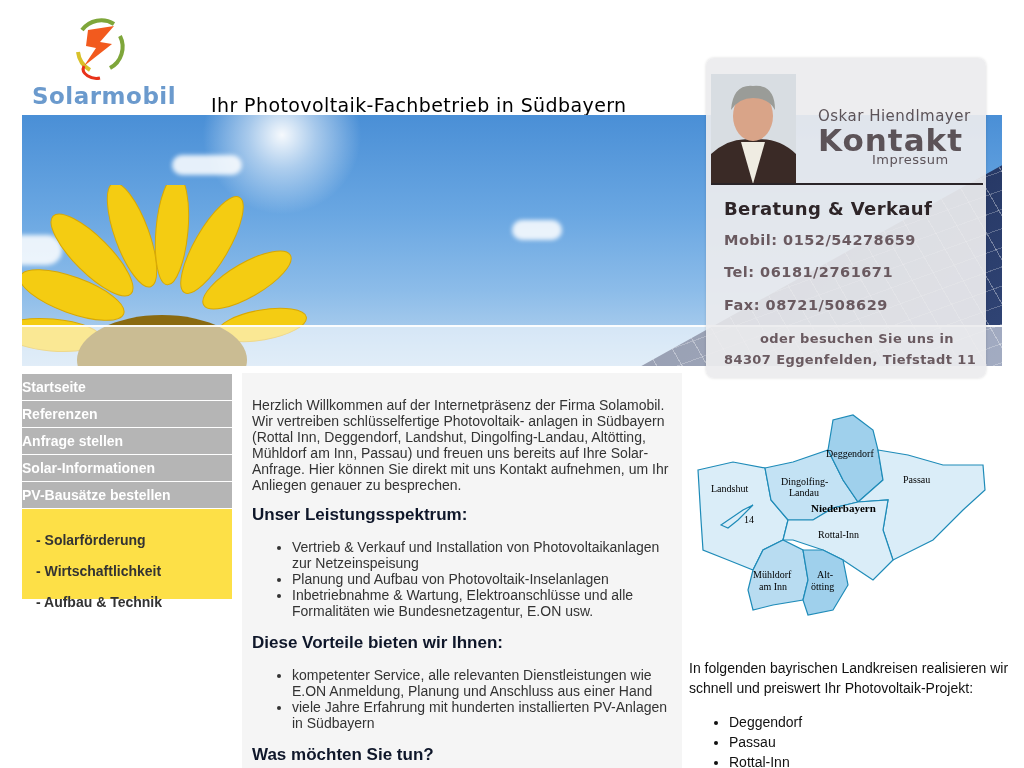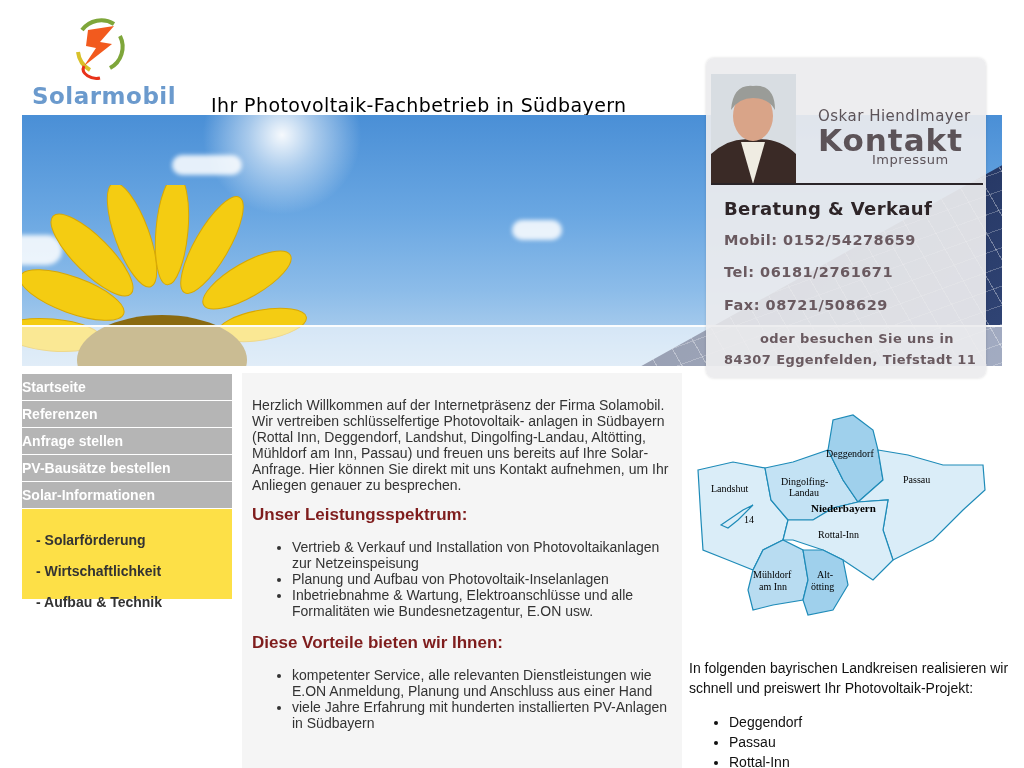--- a/index.html
+++ b/index.html
@@ -39,21 +39,21 @@
 
   
   .sidebar { position: absolute; left: 22px; top: 374px; width: 210px; }
   .nav-item { display: block; height: 26px; line-height: 26px; margin-bottom: 1px; background: #b5b5b5; color: #ffffff; font-size: 14px; font-weight: bold; cursor: pointer; }
   .subnav { background: #fde047; padding: 16px 0 2px 0; height: 90px; }
   .sub-item { display: block; height: 31px; line-height: 31px; padding-left: 14px; font-size: 14px; font-weight: bold; color: #333; cursor: pointer; }
 
   
   .main { position: absolute; left: 242px; top: 373px; width: 440px; height: 395px; background: #f5f5f5; padding: 24px 10px 0 10px; font-size: 14px; line-height: 16px; color: #333; }
   .main p { margin-bottom: 14px; }
-  .main h2 { font-size: 17px; font-weight: bold; color: #7f1d1d; margin-bottom: 16px; }
+  .main h2 { font-size: 17px; font-weight: bold; color: #0f172a; margin-bottom: 16px; }
   .main ul { list-style: disc; padding-left: 40px; margin-bottom: 16px; }
   .main li { margin: 0; }
 
   
   .map { position: absolute; left: 693px; top: 410px; width: 295px; height: 210px; }
   .regions { position: absolute; left: 689px; top: 658px; width: 320px; font-size: 14px; line-height: 20px; color: #111; }
   .regions p { margin-bottom: 14px; }
   .regions ul { list-style: disc; padding-left: 40px; }
 </style>
 </head>
@@ -112,42 +112,43 @@
   <div class="line" style="top:206px;">Tel: 06181/2761671</div>
   <div class="line" style="top:239px;">Fax: 08721/508629</div>
   <div class="small" style="top:273px;margin-left:36px;">oder besuchen Sie uns in</div>
   <div class="small" style="top:294px;">84307 Eggenfelden, Tiefstadt 11</div>
 </div>
 
 <nav class="sidebar">
   <a class="nav-item">Startseite</a>
   <a class="nav-item">Referenzen</a>
   <a class="nav-item">Anfrage stellen</a>
+  <a class="nav-item">Solar-Informationen</a>
   <a class="nav-item">PV-Bausätze bestellen</a>
-  <a class="nav-item">Solar-Informationen</a>
   <div class="subnav">
     <a class="sub-item">- Solarförderung</a>
     <a class="sub-item">- Wirtschaftlichkeit</a>
     <a class="sub-item">- Aufbau &amp; Technik</a>
   </div>
 </nav>
 
 <div class="main">
   <p>Herzlich Willkommen auf der Internetpräsenz der Firma Solamobil. Wir vertreiben schlüsselfertige Photovoltaik- anlagen in Südbayern (Rottal Inn, Deggendorf, Landshut, Dingolfing-Landau, Altötting, Mühldorf am Inn, Passau) und freuen uns bereits auf Ihre Solar-Anfrage. Hier können Sie direkt mit uns Kontakt aufnehmen, um Ihr Anliegen genauer zu besprechen.</p>
   <h2>Unser Leistungsspektrum:</h2>
   <ul>
     <li>Vertrieb &amp; Verkauf und Installation von Photovoltaikanlagen zur Netzeinspeisung</li>
     <li>Planung und Aufbau von Photovoltaik-Inselanlagen</li>
     <li>Inbetriebnahme &amp; Wartung, Elektroanschlüsse und alle Formalitäten wie Bundesnetzagentur, E.ON usw.</li>
   </ul>
   <h2>Diese Vorteile bieten wir Ihnen:</h2>
   <ul>
     <li>kompetenter Service, alle relevanten Dienstleistungen wie E.ON Anmeldung, Planung und Anschluss aus einer Hand</li>
     <li>viele Jahre Erfahrung mit hunderten installierten PV-Anlagen in Südbayern</li>
   </ul>
+  <h2>Was möchten Sie tun?</h2>
 </div>
 
 <svg class="map" viewBox="0 0 295 210">
   <g stroke="#1e8bb8" stroke-width="1.2" font-family="Liberation Serif, serif" font-size="10" fill="#000">
 
     <path d="M5 60 L40 52 L72 58 L78 90 L95 110 L90 130 L70 140 L60 160 L35 150 L10 140 L8 110 Z" fill="#daedf8"></path>
 
     <path d="M72 58 L100 52 L135 40 L150 70 L165 92 L140 98 L120 110 L95 110 L78 90 Z" fill="#c3e2f4"></path>
 
     <path d="M135 40 L140 10 L160 5 L180 20 L185 40 L190 70 L165 92 L150 70 Z" fill="#9fd0ec"></path>

